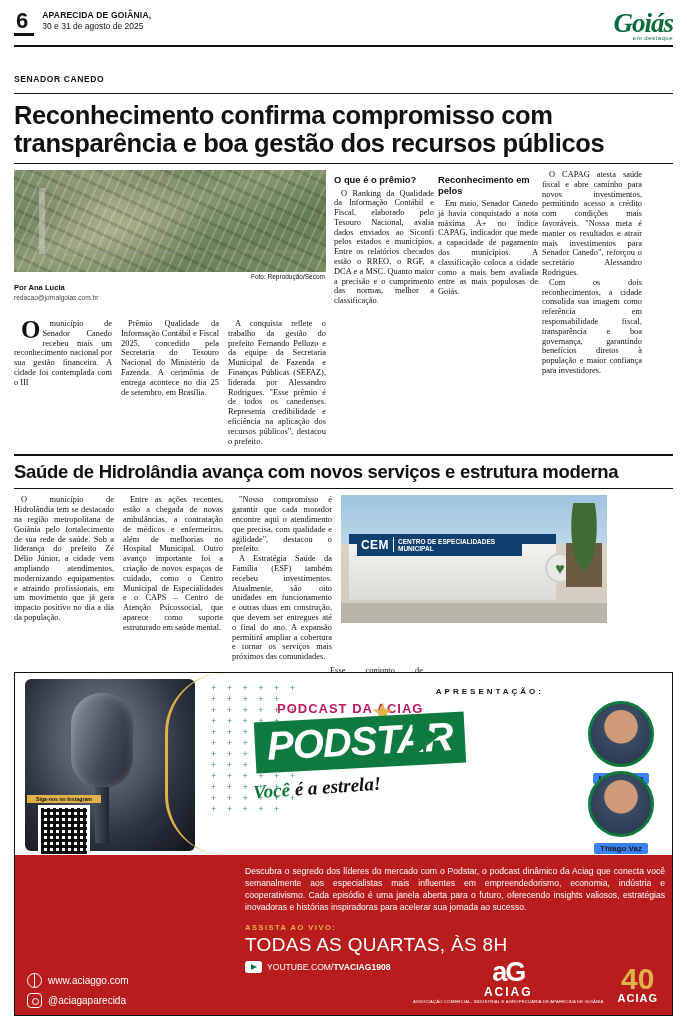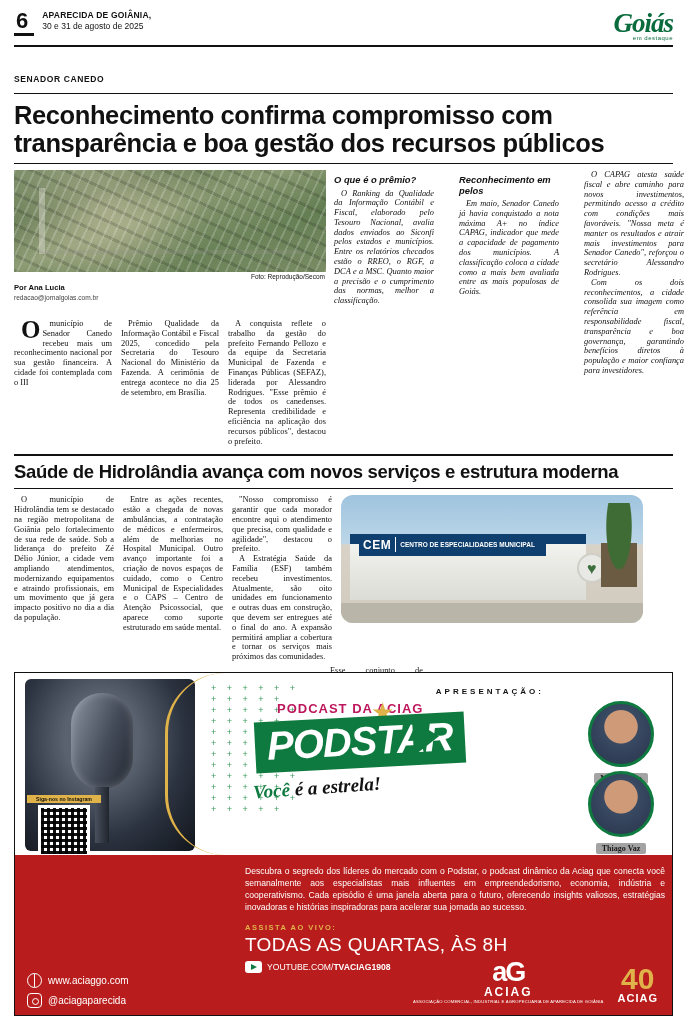--- a/index.html
+++ b/index.html
@@ -69,41 +69,40 @@
   .photo-credit { font-family: "Liberation Sans", sans-serif; font-size: 6.5px; text-align: right; padding: 1px 1px 3px 0; }
   .byline { font-family: "Liberation Sans", sans-serif; font-size: 7.6px; font-weight: bold; line-height: 10px; }
   .byline .mail { font-weight: normal; font-size: 6.6px; color: #444; }
   .cols2 { display: flex; gap: 9px; margin-top: 16px; }
   .col { width: 98px; }
   .col p, .colx p { font-size: 8.4px; line-height: 9.8px; text-align: justify; text-indent: 7px; hyphens: auto; }
   .dropcap::first-letter {
     float: left; font-size: 25px; line-height: 21px; font-weight: bold;
     padding-right: 2px; font-family: "Liberation Serif", serif;
   }
-  .art1-right { display: flex; gap: 25px; flex: 1; font-style: italic; }
+  .art1-right { display: flex; gap: 4px; flex: 1; }
   .colx { width: 100px; }
   .sub-h {
     font-family: "Liberation Sans", sans-serif; font-weight: bold; font-size: 9.4px;
     line-height: 10.5px; margin: 5px 0 3px 0;
   }
 
   
   .rule-thick { border-top: 2px solid #111; margin-top: 8px; }
   h2.headline2 {
     font-family: "Liberation Sans", sans-serif; font-size: 18.5px; font-weight: bold;
     line-height: 22px; letter-spacing: -.3px; padding: 5px 0 5px 0;
     border-bottom: 1px solid #111;
   }
   .art2 { display: flex; gap: 9px; padding-top: 6px; }
   .a2col { width: 100px; }
   .a2col p { font-size: 8.4px; line-height: 9.8px; text-align: justify; text-indent: 7px; }
   .photo2 {
-    width: 302px; height: 128px; position: relative; overflow: hidden;
+    width: 266px; height: 128px; position: relative; overflow: hidden;
     background: linear-gradient(180deg,#9fc4de 0%, #bcd6e8 38%, #d8d3c6 39%, #cfcabd 100%);
-    border-radius: 12px;
   }
   .p2-building {
     position: absolute; left: 3%; top: 30%; width: 78%; height: 52%;
     background: linear-gradient(180deg,#f2f2ee,#dcdcd6);
     border-top: 10px solid #0e3f6e;
   }
   .p2-sign {
     position: absolute; left: 6%; top: 30%; width: 62%; height: 17%;
     background: #0e3f6e; color: #fff; font-family: "Liberation Sans", sans-serif;
     font-size: 8px; font-weight: bold; display: flex; align-items: center; gap: 4px; padding: 0 4px;
@@ -164,22 +163,22 @@
   .ad-present {
     position: absolute; right: 128px; top: 14px; font-family: "Liberation Sans", sans-serif;
     font-size: 8px; font-weight: bold; letter-spacing: 3px;
   }
   .host { position: absolute; right: 14px; width: 74px; text-align: center; }
   .host .ph {
     width: 66px; height: 66px; border-radius: 50%; margin: 0 auto;
     border: 3px solid #0f7a3f; background: radial-gradient(circle at 50% 38%, #cf9a78 0 34%, #3a4a63 36%, #26334a 100%);
   }
   .host .nm {
-    display: inline-block; margin-top: -8px; background: #a3a3a3; color: #1a1a1a;
-    font-family: Liberation Serif, serif; font-size: 8px; font-weight: bold;
+    display: inline-block; margin-top: -8px; background: #3b82f6; color: #1a1a1a;
+    font-family: Liberation Sans, sans-serif; font-size: 8px; font-weight: bold;
     padding: 1px 6px; border-radius: 2px; position: relative;
   }
   #host-0 { top: 28px; }
   #host-1 { top: 98px; }
   .ad-bottom { position: relative; height: 161px; background: #b91c1c; color: #fff; padding: 10px 12px; }
   .ad-desc { width: 420px; font-family: "Liberation Sans", sans-serif; font-size: 8.6px; line-height: 12px; text-align: justify; }
   .ad-live { margin-top: 10px; font-family: "Liberation Sans", sans-serif; }
   .ad-live .lbl { color: #e0b34a; font-size: 7.5px; font-weight: bold; letter-spacing: 1.5px; }
   .ad-live .days { font-size: 19px; font-weight: normal; letter-spacing: .3px; margin-top: 2px; }
   .ad-yt { display: flex; align-items: center; gap: 5px; margin-top: 5px; }

